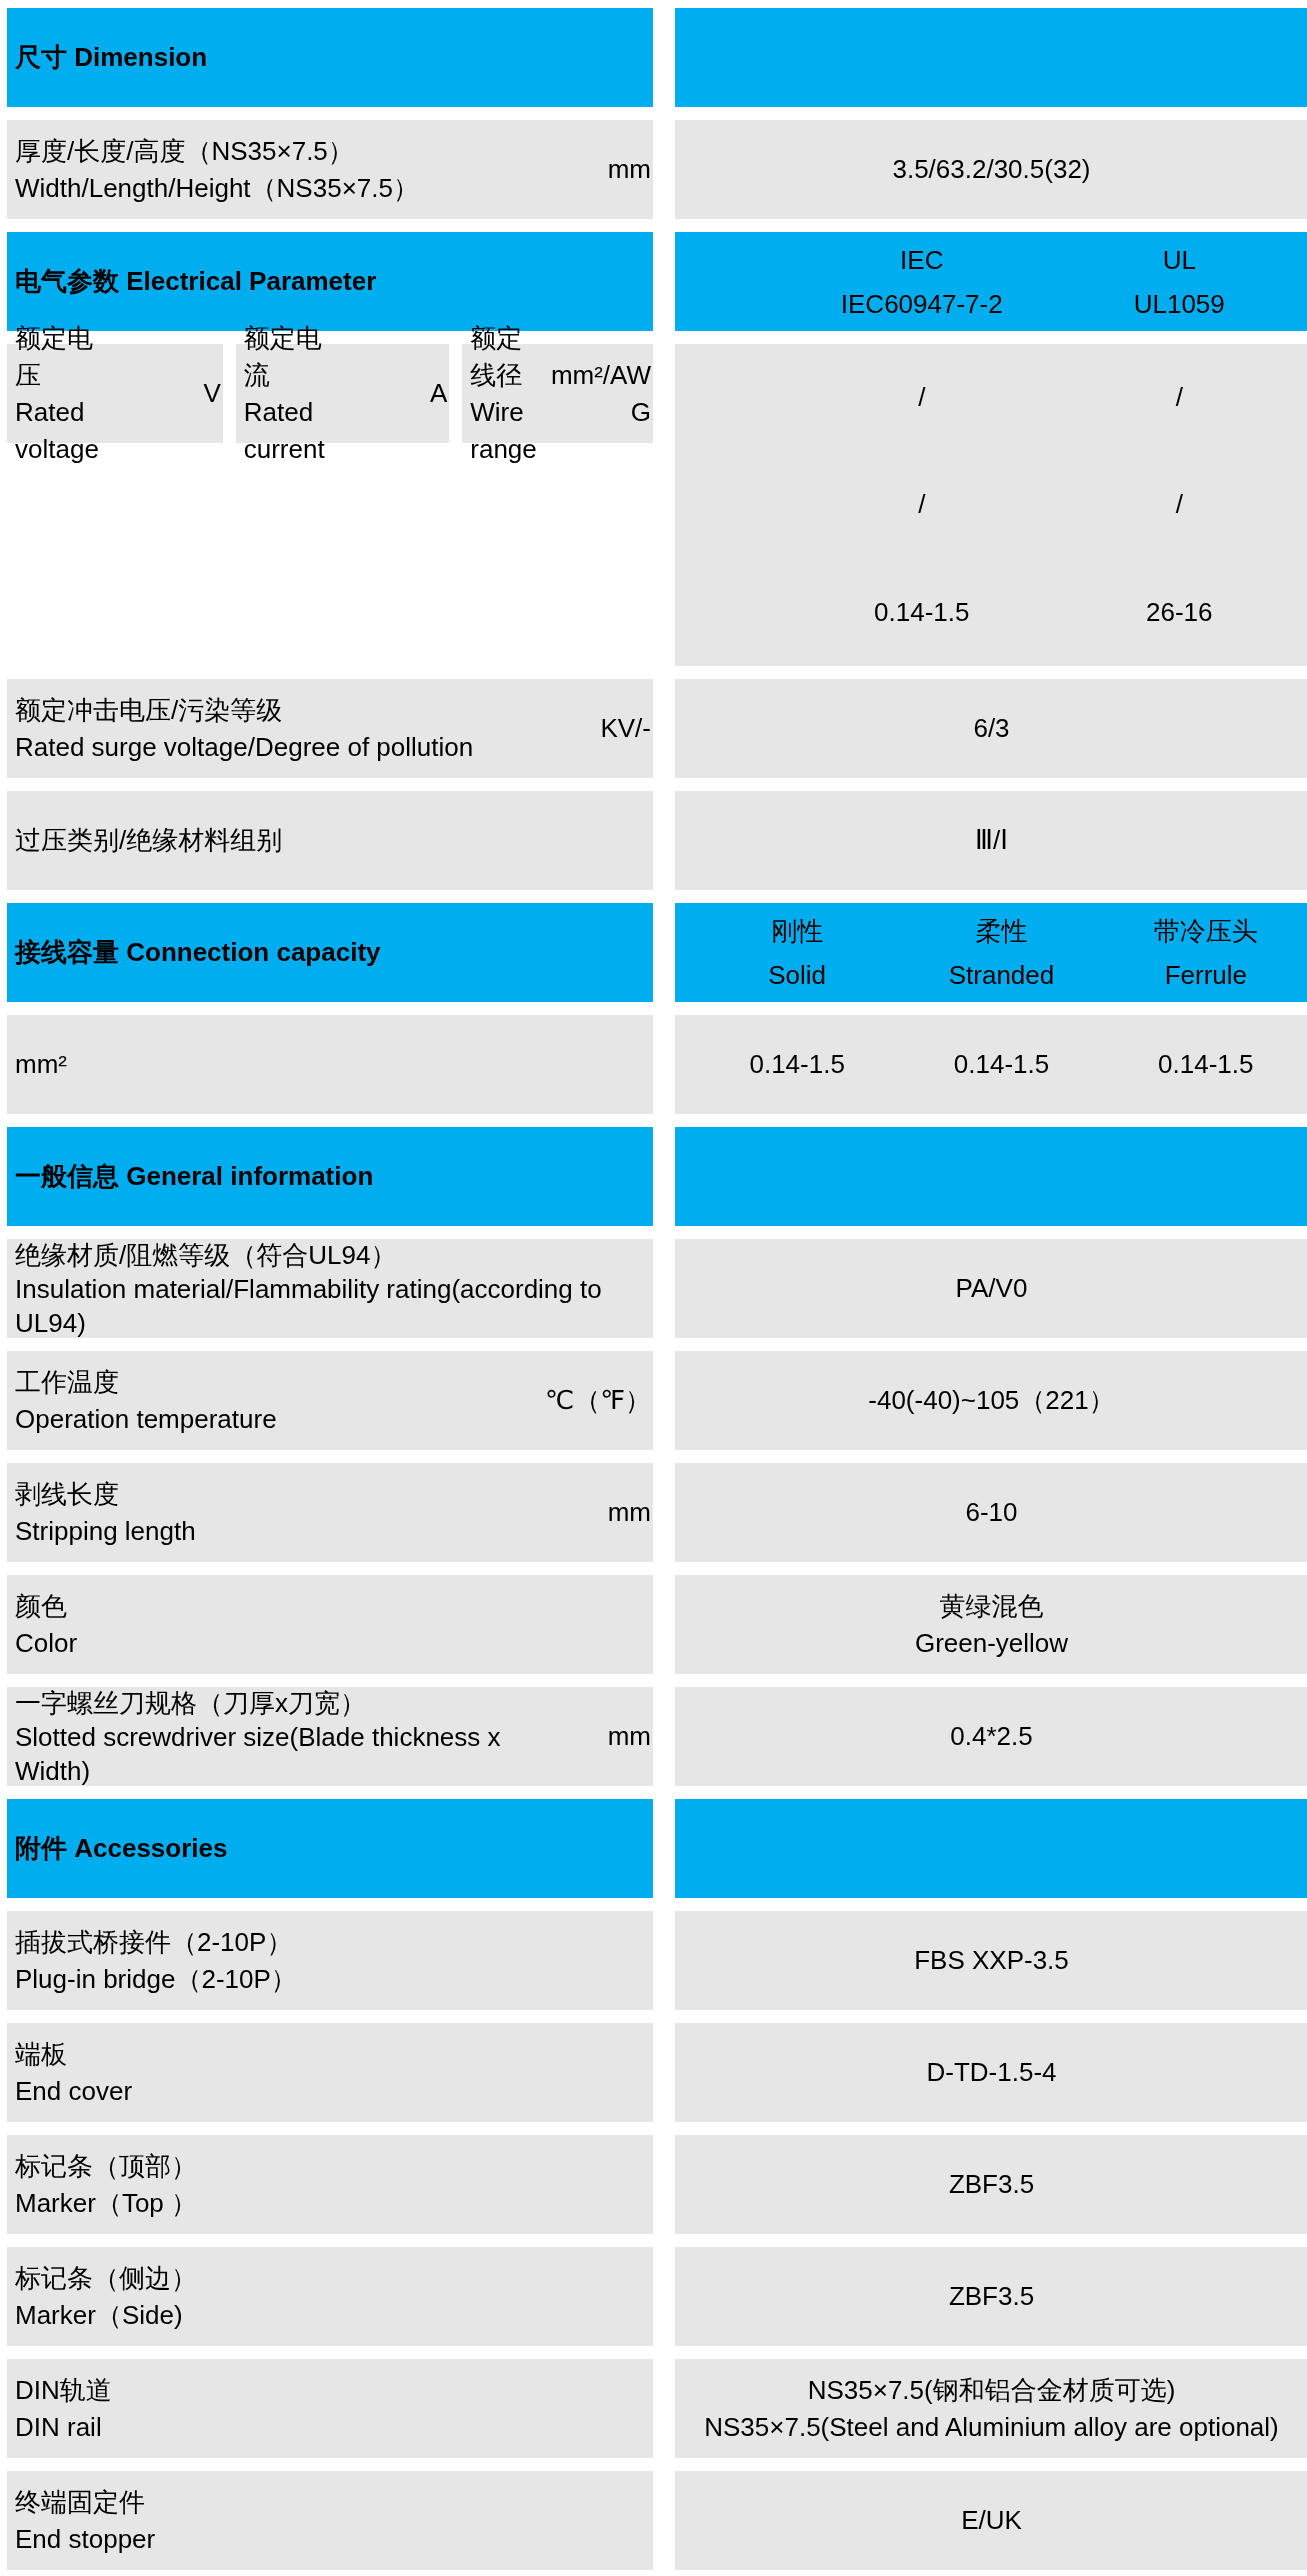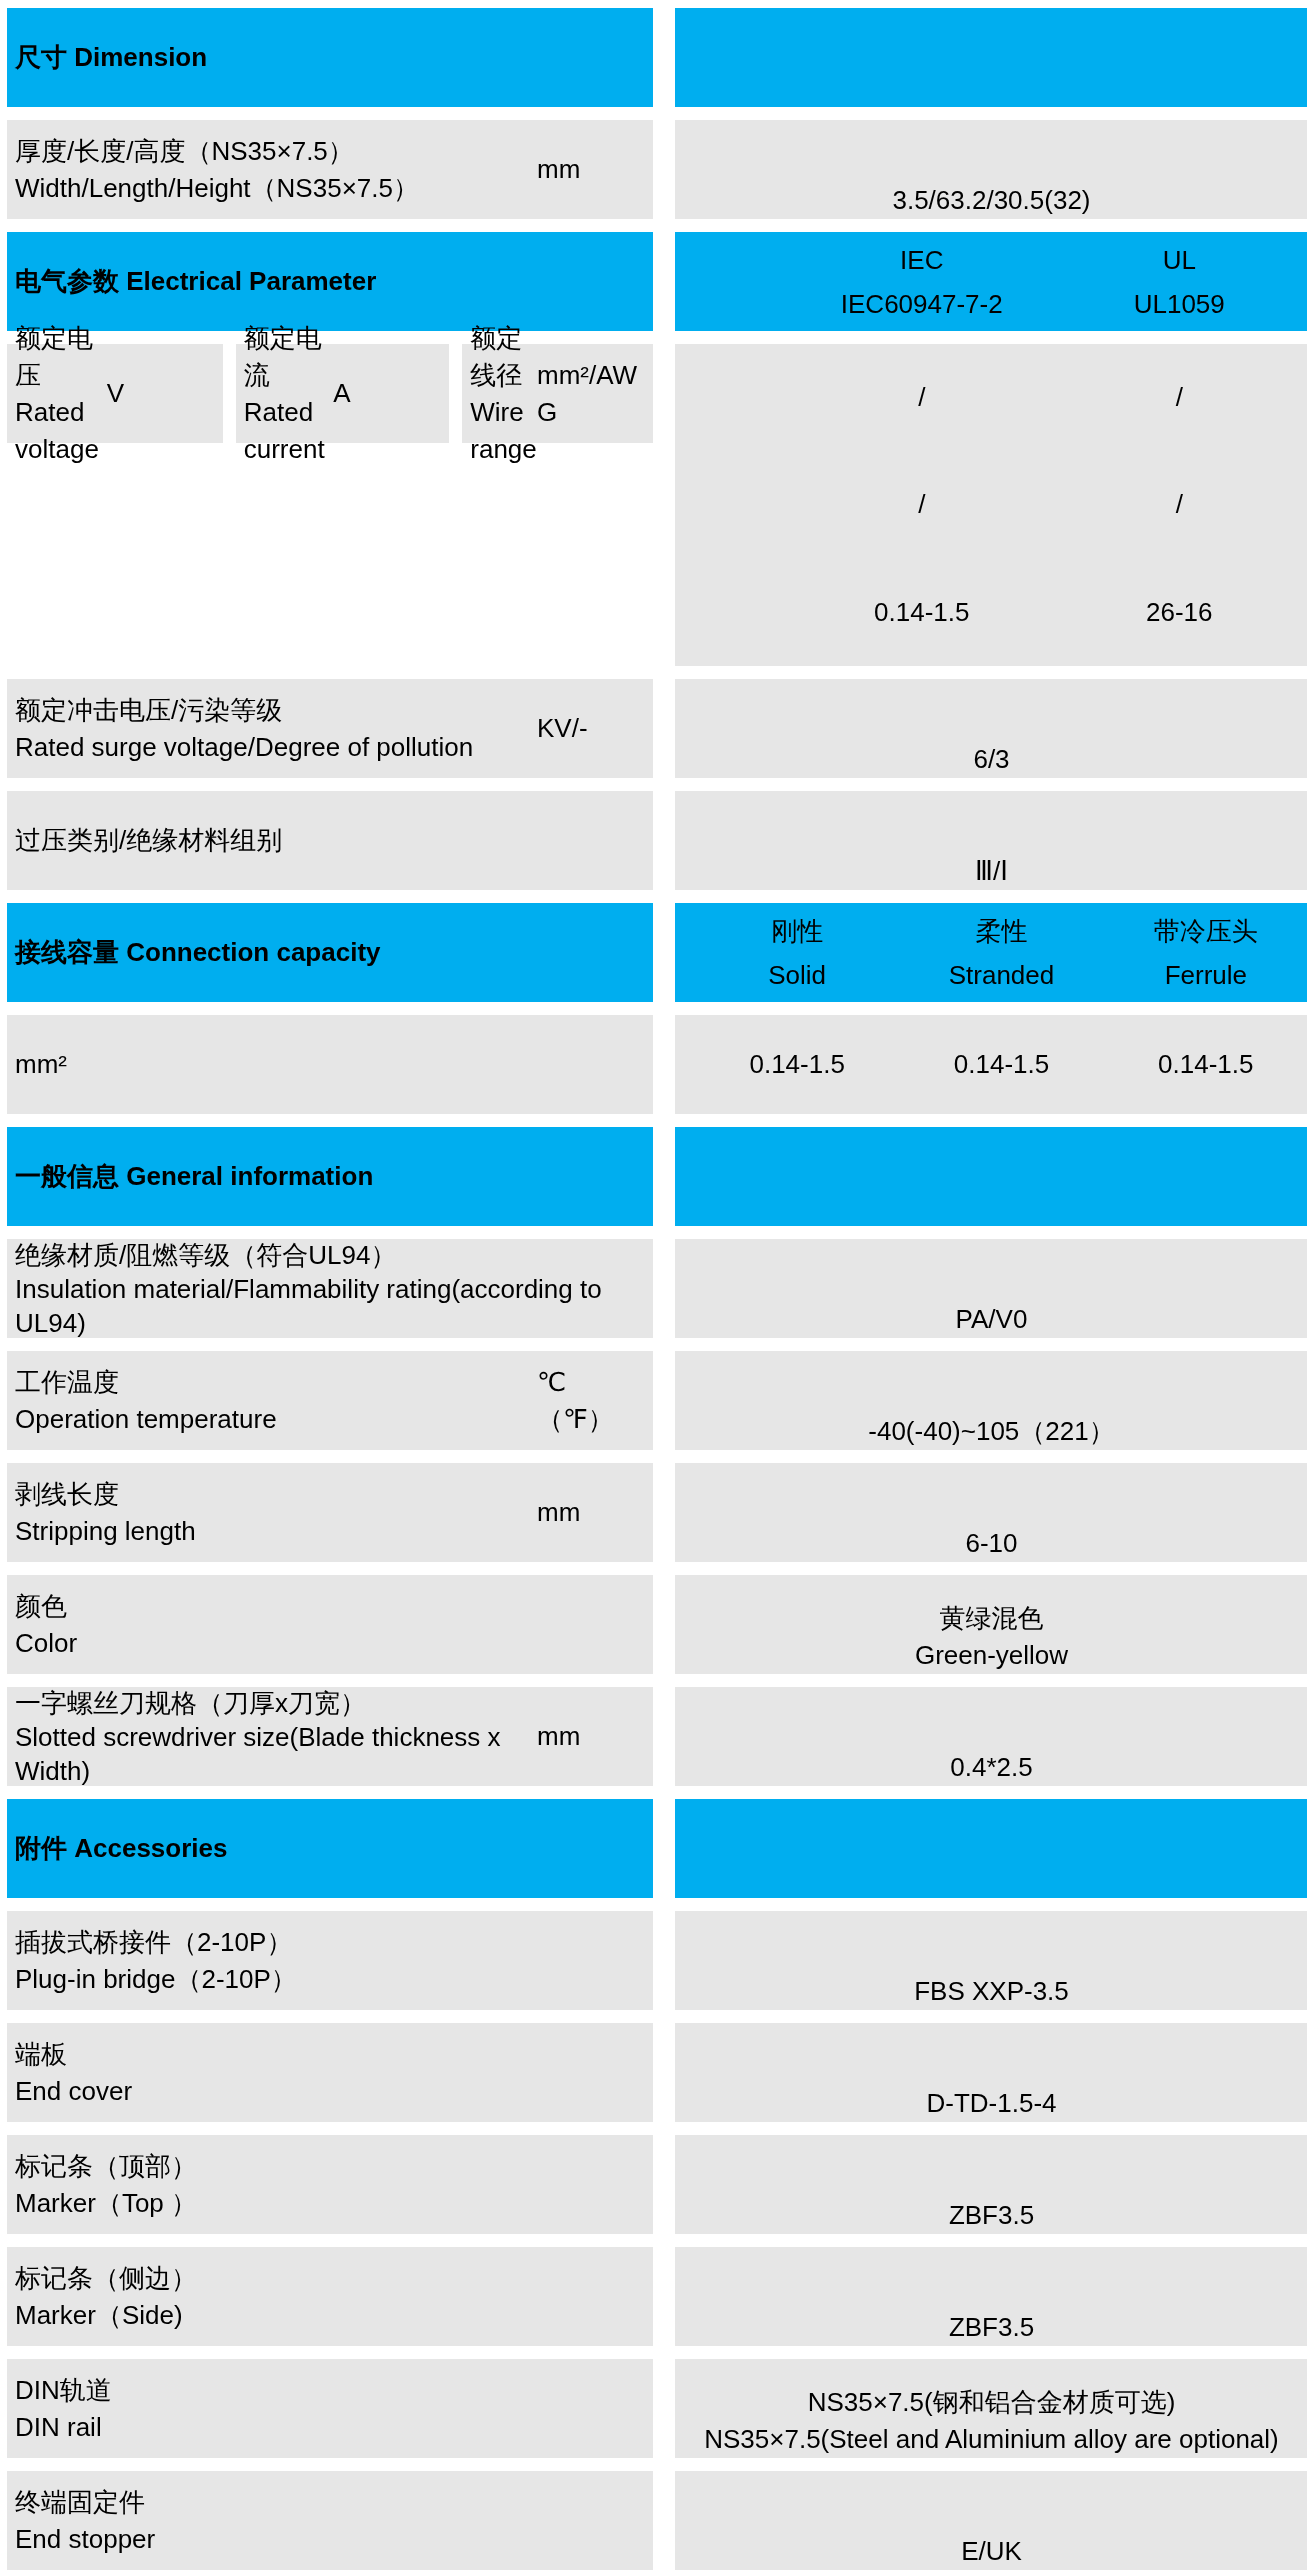--- a/index.html
+++ b/index.html
@@ -32,30 +32,30 @@
   
   .row {
     background:#E6E6E6;
     display:flex; align-items:center;
     padding-left:8px;
   }
   .lbl { flex:1; line-height:37px; min-width:0; }
   .tight .lbl { line-height:34px; }
   .unit {
     width:116px; flex:0 0 116px;
-    text-align:left; line-height:37px;
+    text-align:right; line-height:37px;
     overflow-wrap:break-word;
-    padding-right:12px;
+    padding-right:2px;
   }
 
   
   .val {
     background:#E6E6E6;
     display:flex; flex-direction:column;
-    align-items:center; justify-content:flex-end;
+    align-items:center; justify-content:center;
     text-align:center; line-height:37px;
   }
 
   
   .stack { width:646px; flex:0 0 646px; display:flex; flex-direction:row; gap:13px; }
   .stack .row { height:99px; }
 
   
   .vgroup { background:#E6E6E6; display:flex; flex-direction:column; }
 

